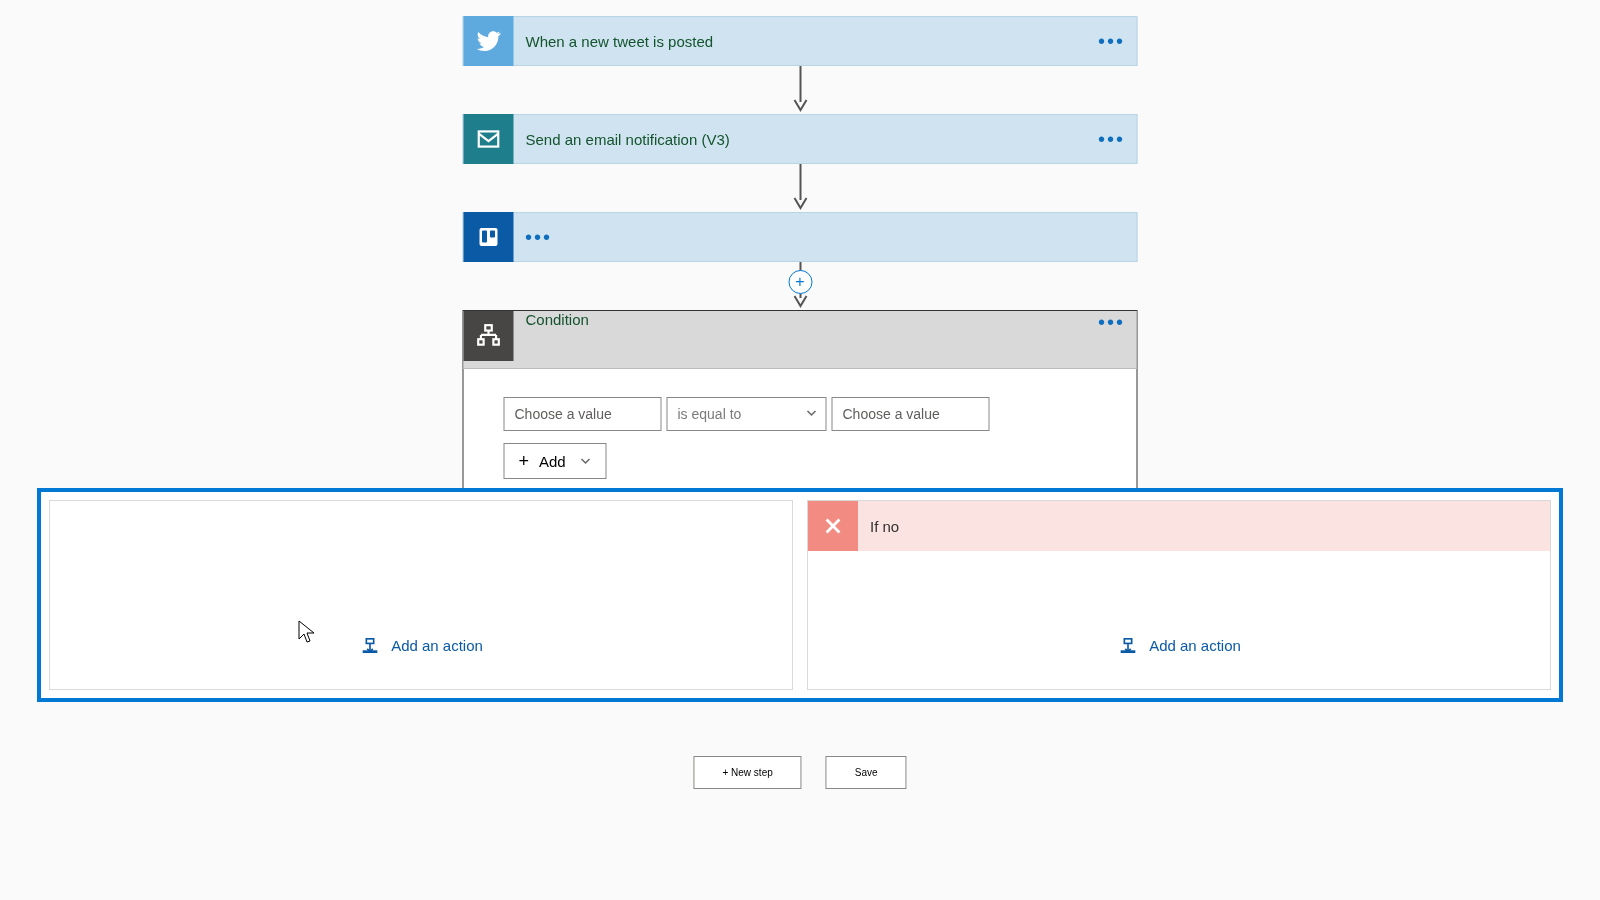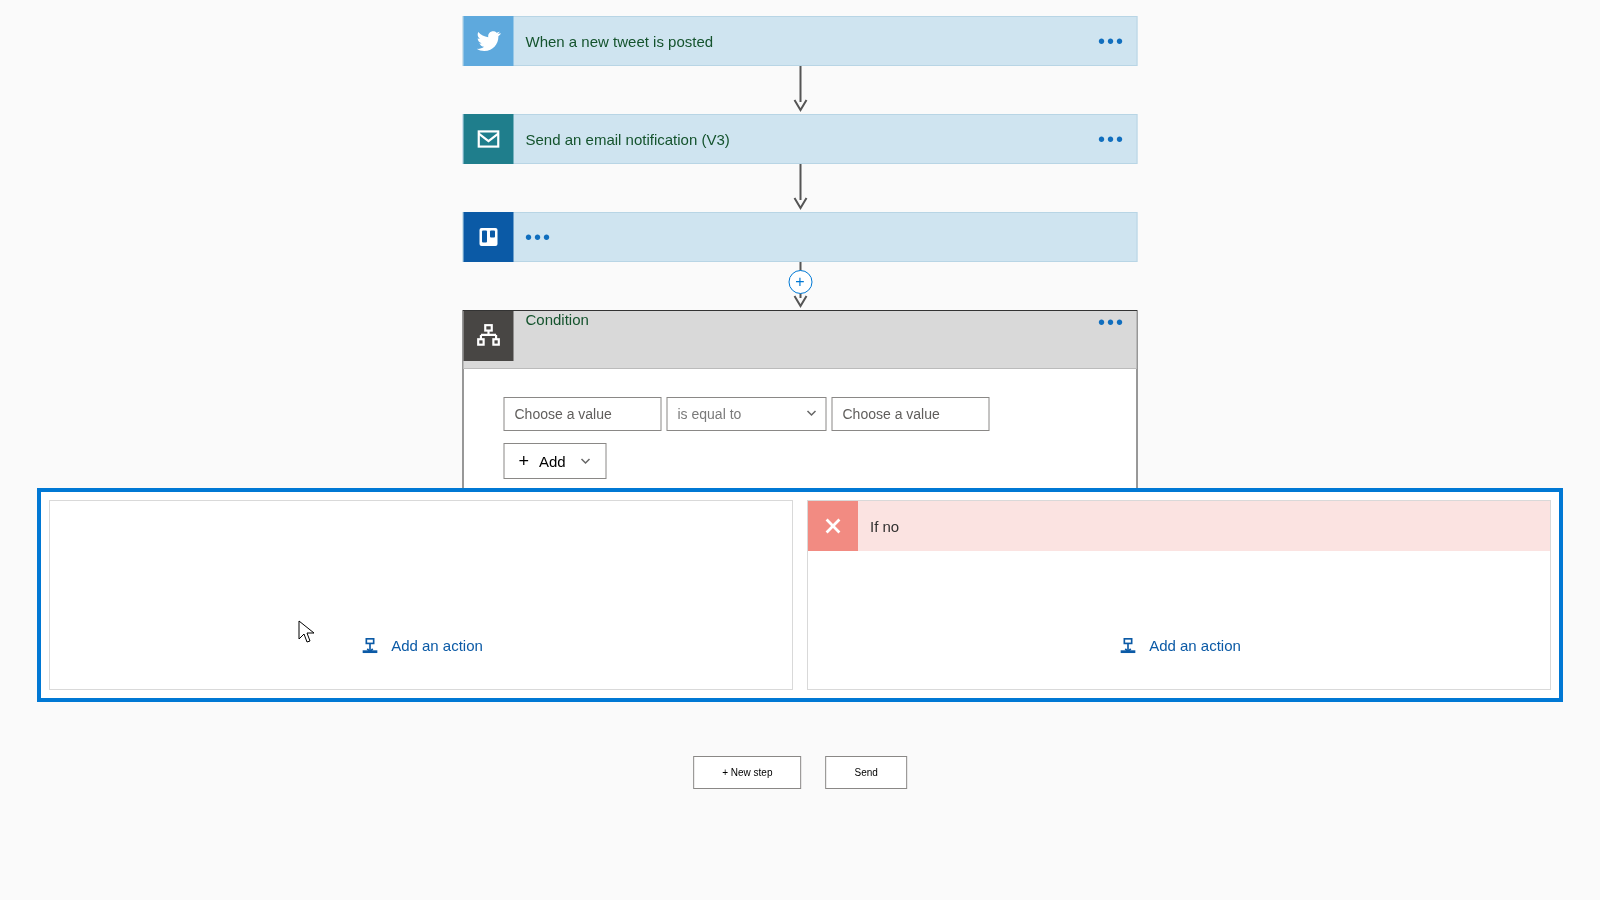--- a/index.html
+++ b/index.html
@@ -343,20 +343,20 @@
             <path d="M9 13l3 3 3-3" fill="none" stroke="#0b5aa6" stroke-width="1.8"></path>
           </svg>
           <span>Add an action</span>
         </div>
       </div>
     </div>
   </div>
 
   <div class="bottom-bar">
     <button class="bbtn">+ New step</button>
-    <button class="bbtn">Send</button>
+    <button class="bbtn">Save</button>
   </div>
 
   <svg class="cursor-ptr" width="18" height="24" viewBox="0 0 18 24">
     <path d="M1 1l0 18 5-5 3 8 3-1-3-8h7z" fill="#fff" stroke="#000" stroke-width="1"></path>
   </svg>
 
 </div>
 
 </body></html>

